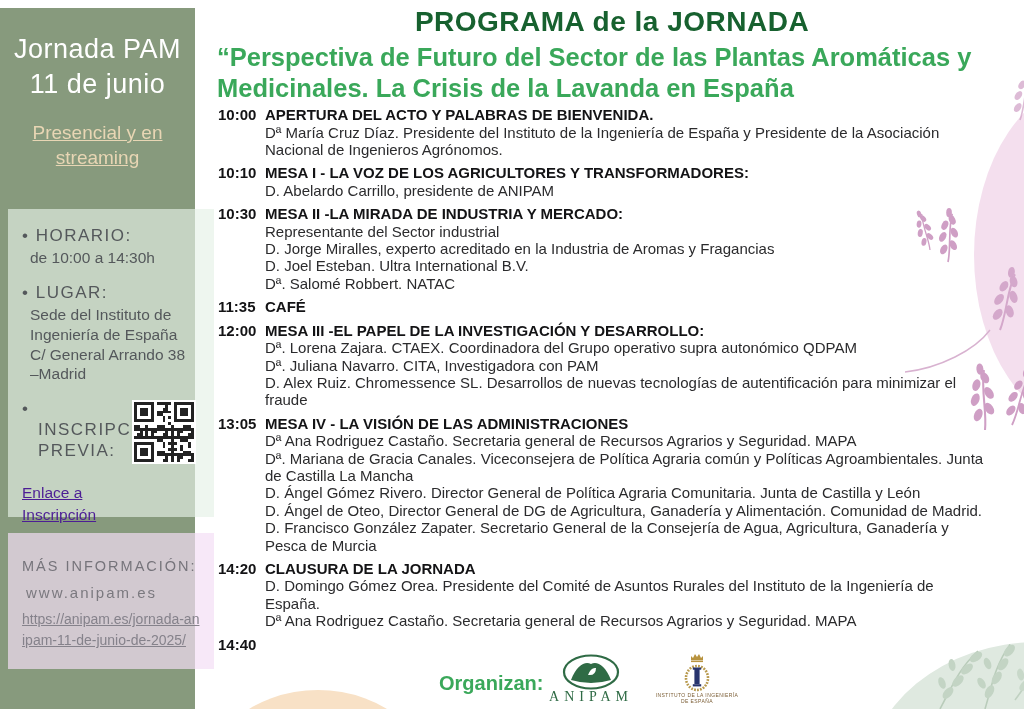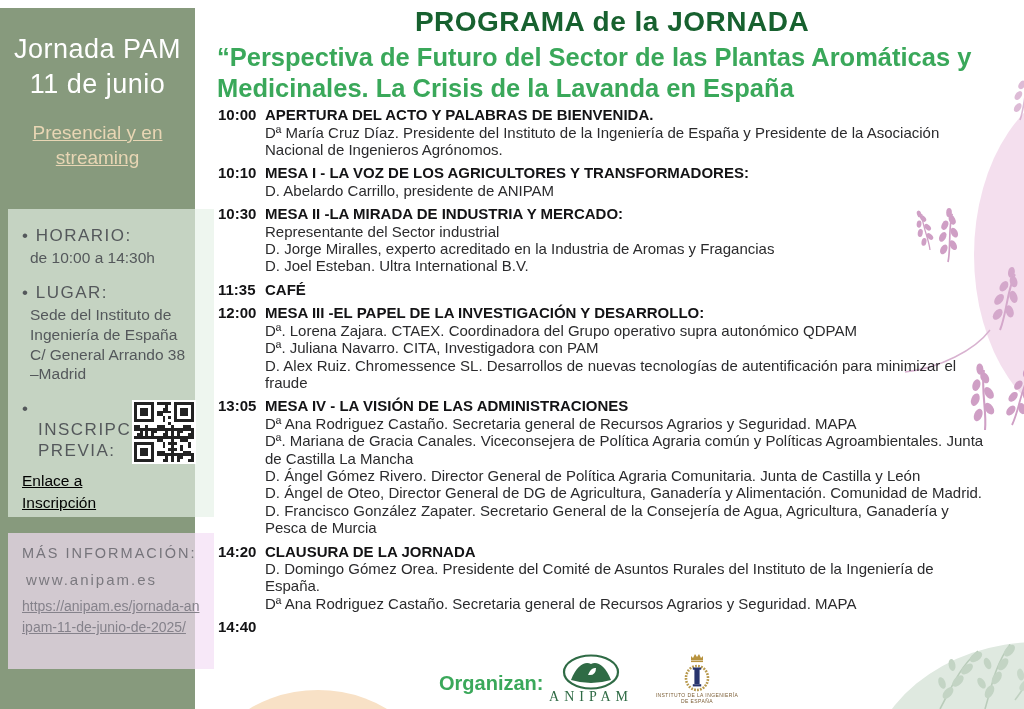--- a/index.html
+++ b/index.html
@@ -14,26 +14,26 @@
             line-height:1.28;white-space:pre-line;letter-spacing:.5px;}
   .sb-sub{margin:20px 4px 0;text-align:center;color:#e8d6b4;font-size:19px;line-height:1.3;
           white-space:pre-line;text-decoration:underline;}
   .info-panel{position:absolute;left:8px;top:201px;width:206px;height:308px;
               background:rgba(229,241,231,0.66);box-sizing:border-box;padding:16px 10px 10px 14px;
               color:#54585b;}
   .b-label{font-size:17px;letter-spacing:1.5px;padding-left:16px;text-indent:-16px;line-height:1.25;}
   .b-label::before{content:"•  ";}
   .b-value{font-size:15.5px;line-height:1.27;margin:2px 8px 14px;}
   .insc-row{position:relative;}
-  .insc-link{display:inline-block;width:92px;font-size:15.5px;line-height:1.45;color:#000000;
-             text-decoration:underline;margin-top:8px;}
+  .insc-link{display:inline-block;width:92px;font-size:15.5px;line-height:1.45;color:#4c1d95;
+             text-decoration:underline;margin-top:20px;}
   .qr{position:absolute;right:8px;top:2px;width:64px;height:64px;background:#fff;padding:2px;
       box-sizing:border-box;}
   .more-panel{position:absolute;left:8px;top:525px;width:206px;height:136px;
-              background:rgba(244,221,245,0.69);box-sizing:border-box;padding:12px 12px 10px 14px;
+              background:rgba(244,221,245,0.69);box-sizing:border-box;padding:25px 12px 10px 14px;
               color:#76747b;}
   .mi-label{font-size:14.5px;letter-spacing:2px;}
   .mi-site{font-size:15px;letter-spacing:2px;margin:10px 0 8px 4px;color:#7b797f;}
   .mi-link{font-size:14px;line-height:1.5;color:#85828b;text-decoration:underline;display:block;
            word-break:break-all;}
 
   
   .main{position:absolute;left:210px;top:0;width:804px;height:709px;z-index:1;}
   .m-title{margin:6px 0 0;text-align:center;font-size:28px;font-weight:700;color:#17612f;
            letter-spacing:.5px;}
@@ -377,20 +377,21 @@
         </div>
         <div class="entry">
           <div class="ehead"><span class="time">10:10</span><span class="etitle">MESA I - LA VOZ DE LOS AGRICULTORES Y TRANSFORMADORES:</span></div>
           <div class="edetail">D. Abelardo Carrillo, presidente de ANIPAM</div>
         </div>
         <div class="entry">
           <div class="ehead"><span class="time">10:30</span><span class="etitle">MESA II -LA MIRADA DE INDUSTRIA Y MERCADO:</span></div>
           <div class="edetail">Representante del Sector industrial</div>
           <div class="edetail">D. Jorge Miralles, experto acreditado en la Industria de Aromas y Fragancias</div>
           <div class="edetail">D. Joel Esteban. Ultra International B.V.</div>
+          <div class="edetail">Dª. Salomé Robbert.  NATAC</div>
         </div>
         <div class="entry">
           <div class="ehead"><span class="time">11:35</span><span class="etitle">CAFÉ</span></div>
         </div>
         <div class="entry">
           <div class="ehead"><span class="time">12:00</span><span class="etitle">MESA III -EL PAPEL DE LA INVESTIGACIÓN Y DESARROLLO:</span></div>
           <div class="edetail">Dª. Lorena Zajara. CTAEX. Coordinadora del Grupo operativo supra autonómico QDPAM</div>
           <div class="edetail">Dª. Juliana Navarro.  CITA, Investigadora con PAM</div>
           <div class="edetail">D. Alex Ruiz. Chromessence SL. Desarrollos de nuevas tecnologías de autentificación para minimizar el fraude</div>
         </div>

